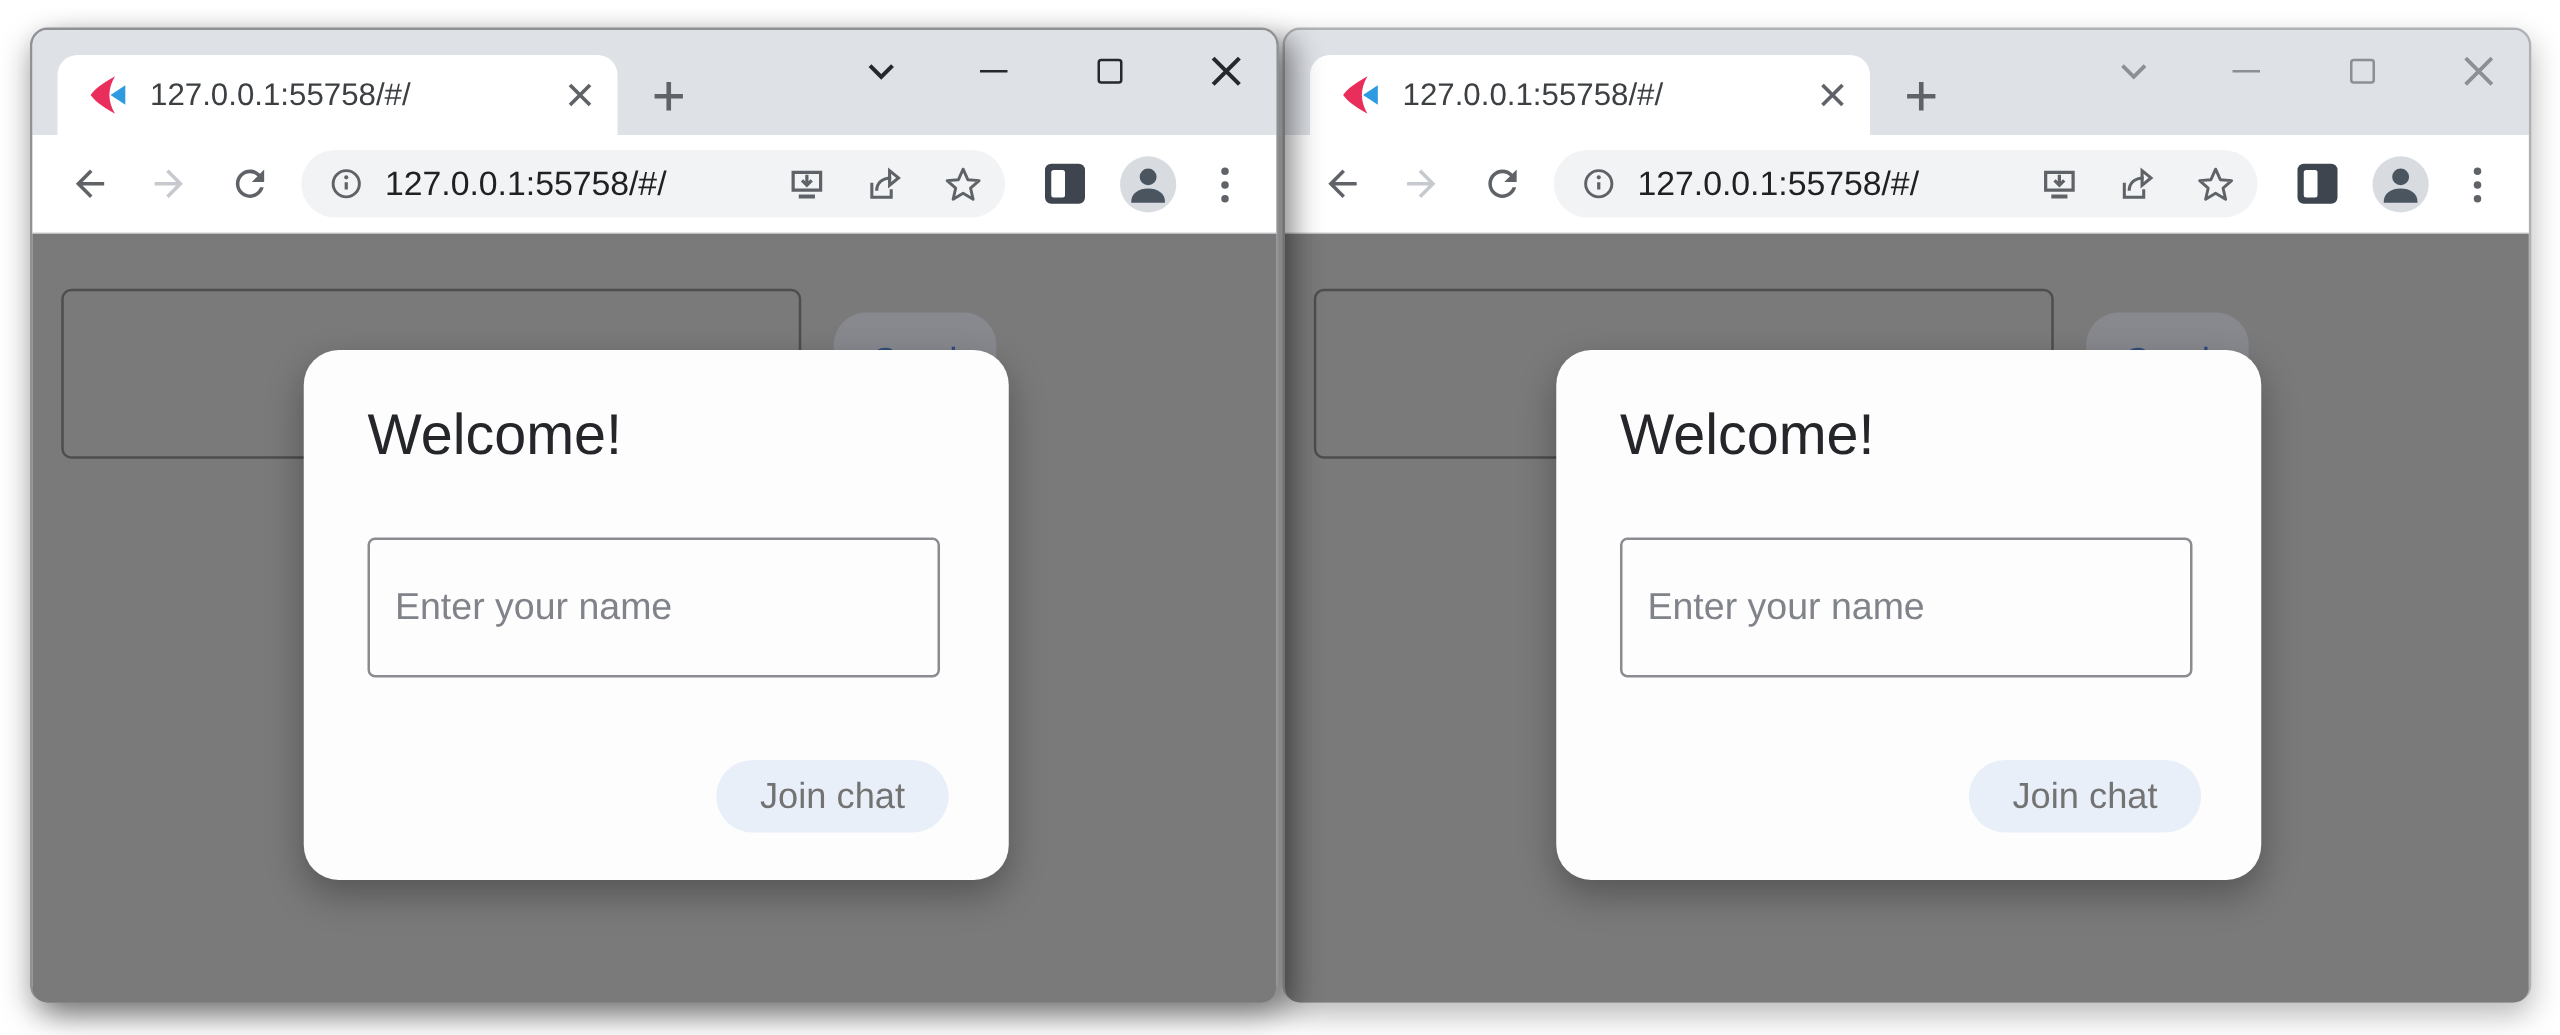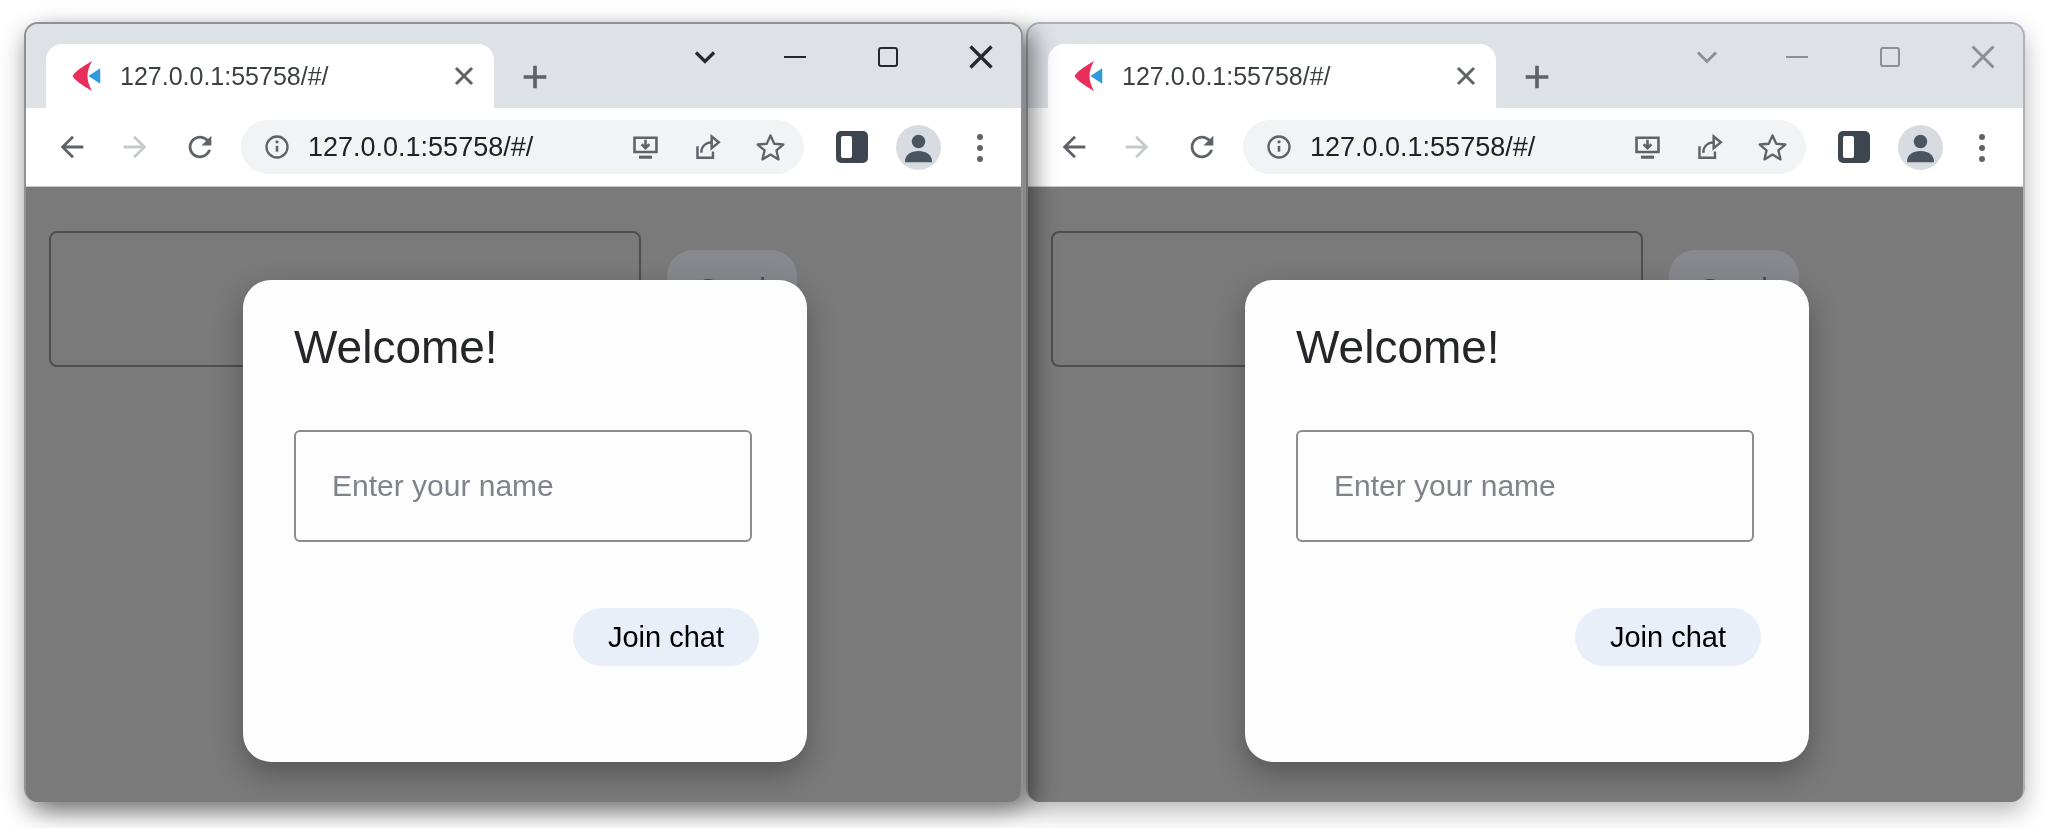--- a/index.html
+++ b/index.html
@@ -74,33 +74,33 @@
   .content { position:relative; height:615px; background:#7A7A7A;
              border-radius:0 0 12px 12px; overflow:hidden; }
   .msg-box { position:absolute; left:23px; top:44px; width:592px; height:136px;
              background:transparent; border:2px solid #4E4E4E; border-radius:8px;
              resize:none; outline:none; }
   .send-btn { position:absolute; left:641px; top:63px; width:130px; height:72px;
               background:#87898E; border:none; border-radius:26px;
               font-family:"Liberation Sans", sans-serif;
               font-size:29px; color:#2E4E7C; padding-top:6px; z-index:1; }
 
-  .dialog { position:absolute; left:217px; top:93px; width:564px; height:482px;
+  .dialog { position:absolute; left:217px; top:93px; width:564px; height:424px;
             background:#FDFDFE; border-radius:28px; z-index:5;
             box-shadow:0 12px 30px rgba(0,0,0,.30); }
   .dlg-title { position:absolute; left:51px; top:40px; font-size:46px; color:#242629; }
   .dlg-input { position:absolute; left:51px; top:150px; width:458px; height:112px;
                border:2px solid #8A8C90; border-radius:6px; background:transparent;
-               outline:none; padding:0 36px;
+               outline:none; padding:0 20px;
                font-family:"Liberation Sans", sans-serif; font-size:30px; color:#1D1B20; }
   .dlg-input::placeholder { color:#80838A; opacity:1; }
   .join-btn { position:absolute; left:330px; top:328px; width:186px; height:58px;
               background:#E9EFF9; border:none; border-radius:29px;
               font-family:"Liberation Sans", sans-serif;
-              font-size:29px; color:#000000; }
+              font-size:29px; color:#737373; }
 
   svg { display:block; width:100%; height:100%; }
 </style>
 </head>
 <body>
 
 <div class="win win0">
   <div class="tabstrip">
     <div class="tab">
       <span class="favicon">

